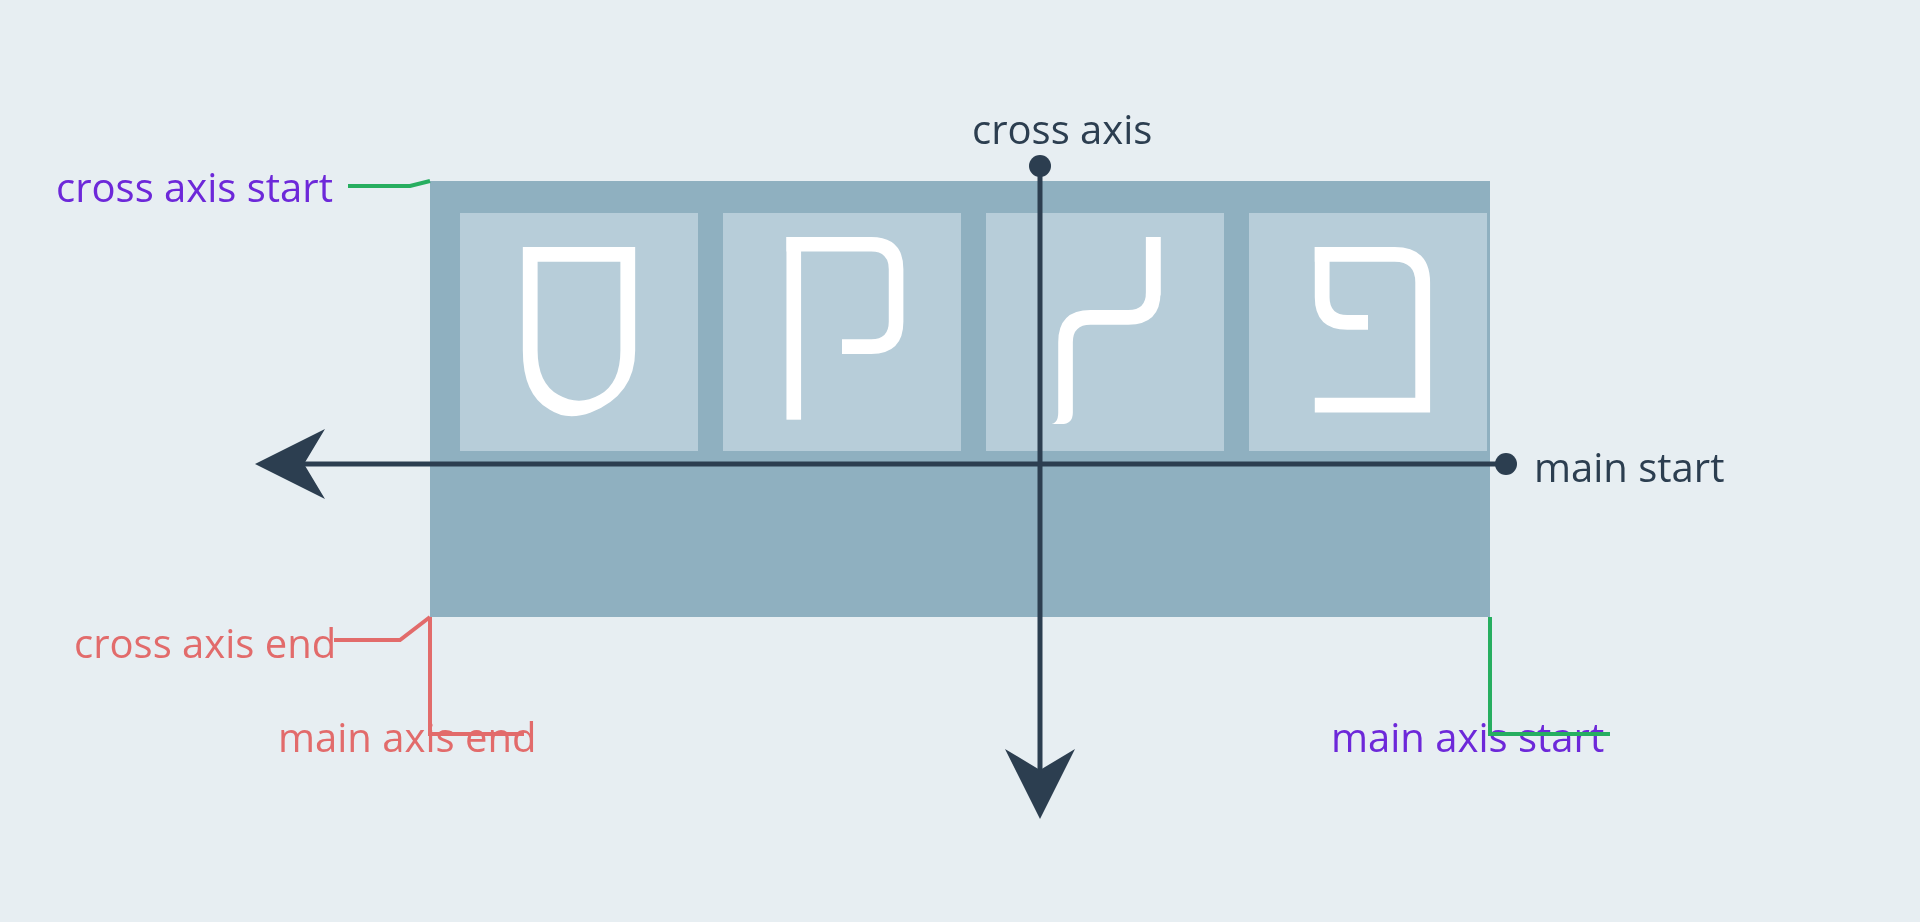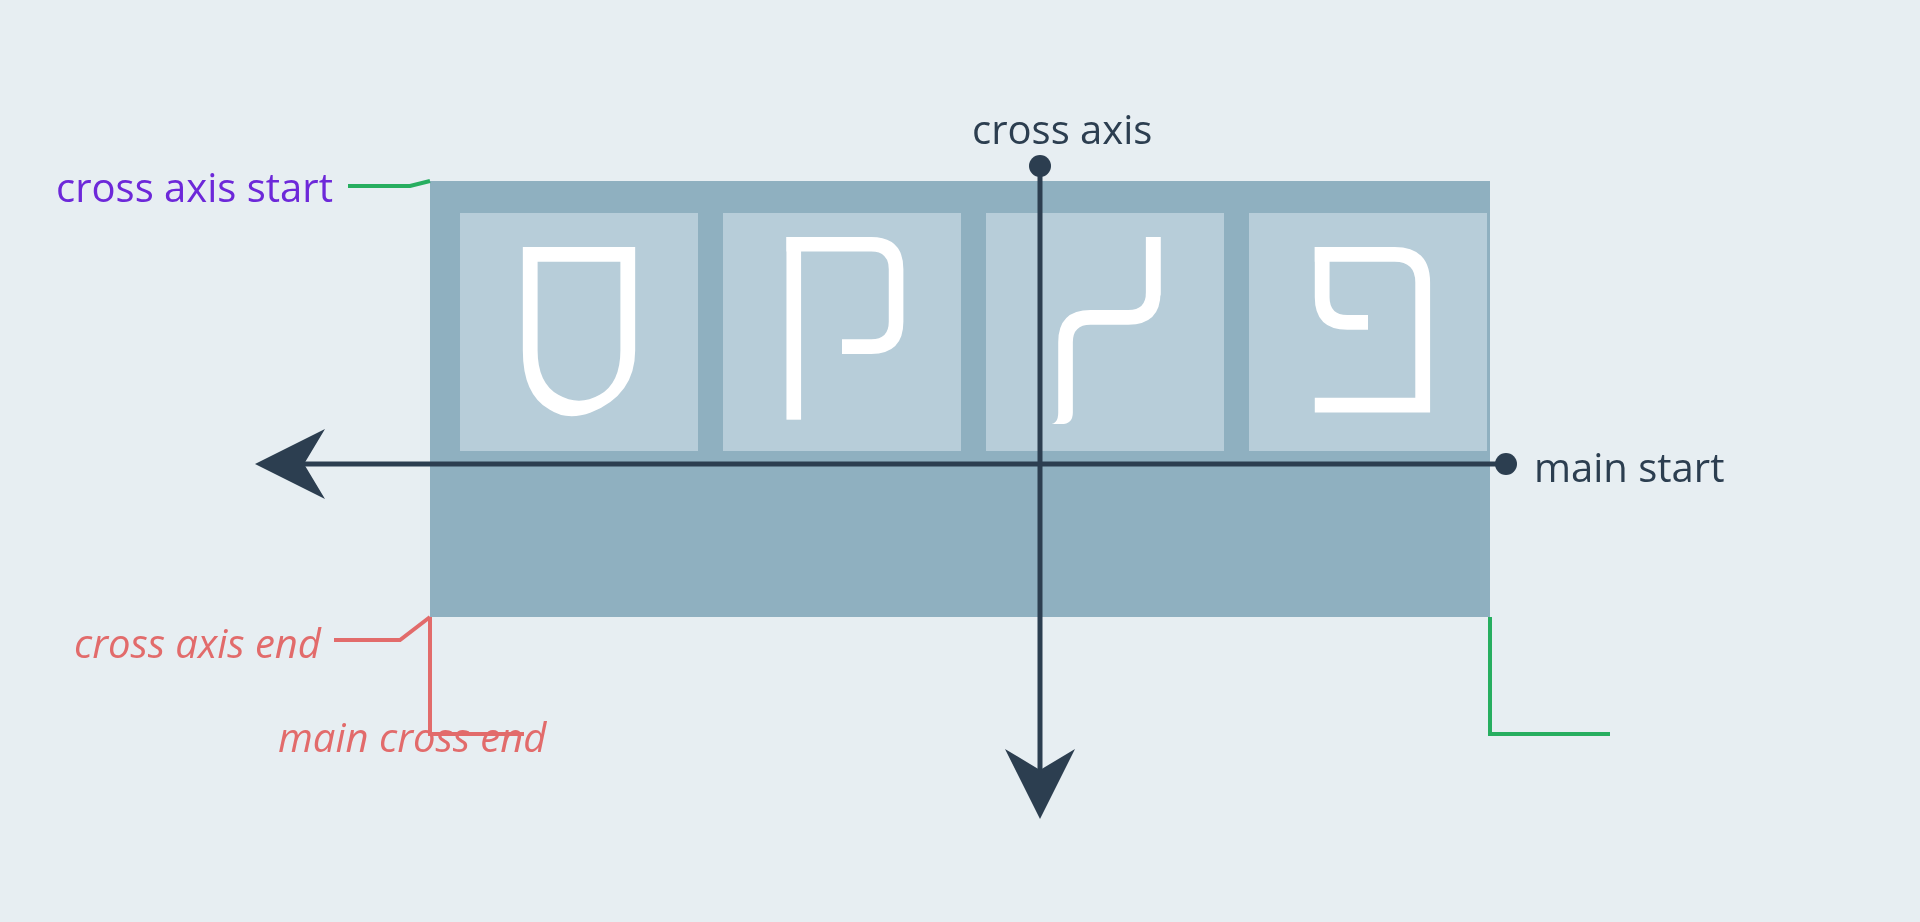--- a/index.html
+++ b/index.html
@@ -17,21 +17,21 @@
     height: 922px;
   }
   .label {
     position: absolute;
     font-size: 40px;
     line-height: 1;
     white-space: nowrap;
   }
   .dark  { color: #2c3e50; }
   .green { color: #6d28d9; }
-  .red   { color: #e26b6b; font-style: italic; }
+  .red   { color: #e26b6b; }
 
   
   .flex-container {
     position: absolute;
     left: 430px;
     top: 181px;
     width: 1060px;
     height: 436px;
     background: #8fb0c0;
   }
@@ -62,21 +62,22 @@
 </style>
 </head>
 <body>
 
 <div class="stage">
 
   <div class="label dark" style="left:972px; top:109px;">cross axis</div>
   <div class="label dark" style="left:1534px; top:447px;">main start</div>
   <div class="label green" style="left:56px; top:167px;">cross axis start</div>
   <div class="label red" style="left:74px; top:623px;">cross axis end</div>
-  <div class="label red" style="left:278px; top:717px;">main cross end</div>
+  <div class="label red" style="left:278px; top:717px;">main axis end</div>
+  <div class="label green" style="left:1331px; top:717px;">main axis start</div>
 
   <div class="flex-container">
     <div class="item" style="left:30px;">
       <span>
         <svg width="150" height="170" viewBox="0 0 100 115">
           <path d="M12 0 H88 V70 Q88 100 58 112 Q42 118 30 110 Q12 100 12 70 V0 Z
                    M22 10 V70 Q22 92 36 100 Q50 108 64 100 Q78 92 78 70 V10 Z" fill="#ffffff"></path>
         </svg>
       </span>
     </div>

